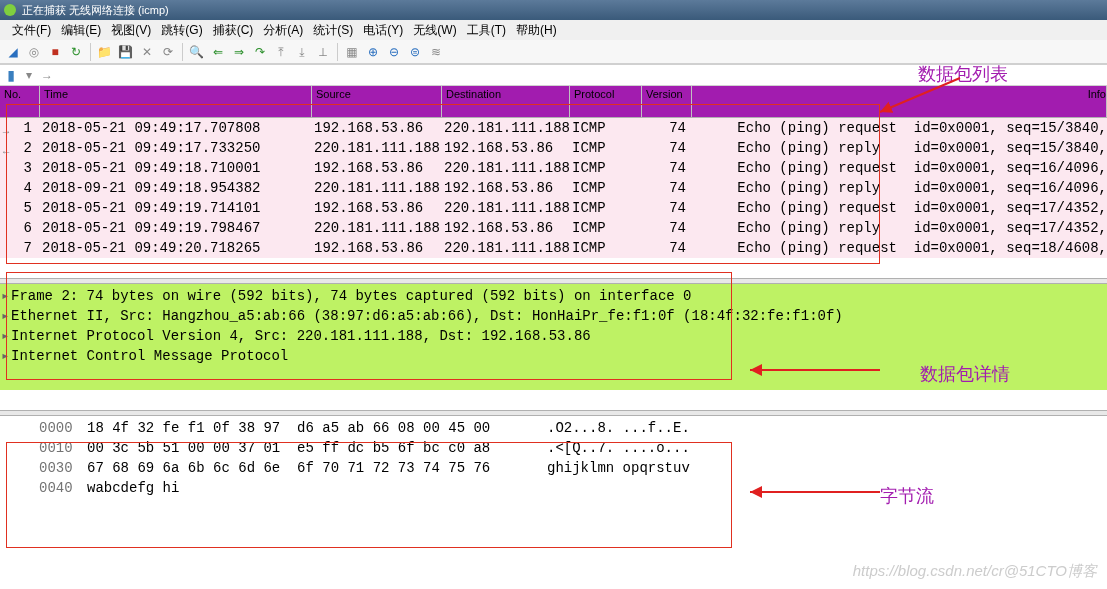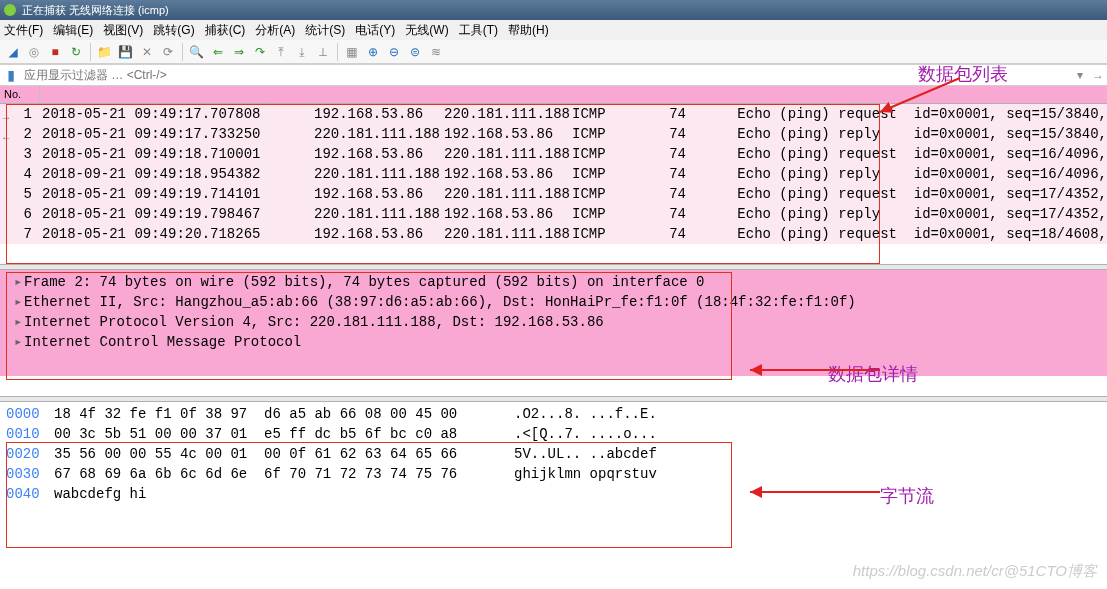--- a/index.html
+++ b/index.html
@@ -1,48 +1,48 @@
 <!DOCTYPE html>
 <html><head>
 <meta charset="utf-8">
 <style>
 * { margin: 0; padding: 0; box-sizing: border-box; }
 body { font-family: "Microsoft YaHei", Tahoma, sans-serif; font-size: 12px; background: #fff; width: 1107px; height: 589px; overflow: hidden; position: relative; }
 .titlebar { background: linear-gradient(#5c7a9a,#3a5a7a); color: #fff; height: 20px; line-height: 20px; padding-left: 22px; font-size: 11px; position: relative; }
 .titlebar::before { content:""; position:absolute; left:4px; top:4px; width:12px; height:12px; background:#7fcf3f; border-radius:50%; }
-.menubar { background: #f0f0f0; height: 20px; line-height: 20px; padding-left: 4px; font-size: 12px; }
+.menubar { background: #f0f0f0; height: 20px; line-height: 20px; padding-left: 12px; font-size: 12px; }
 .menubar span { margin-right: 10px; cursor: default; }
 .toolbar { background: #f7f7f7; border-bottom: 1px solid #d0d0d0; height: 24px; display:flex; align-items:center; padding-left:4px; gap:3px; position:relative;}
 .tbtn { width:18px; height:18px; display:inline-flex; align-items:center; justify-content:center; font-size:12px; color:#555; border:1px solid transparent; }
 .tbtn.blue{color:#2a6fbf;} .tbtn.red{color:#c03020;} .tbtn.green{color:#2a8f2a;} .tbtn.gray{color:#888;}
 .sep{width:1px;height:18px;background:#ccc;margin:0 2px;}
 .filterbar { background:#fff; height:22px; display:flex; align-items:center; border-top:1px solid #d0d0d0; border-bottom:1px solid #d0d0d0;}
 .fmark{width:18px;height:18px;margin-left:2px;display:inline-flex;align-items:center;justify-content:center;color:#3a7fbf;font-size:14px;}
 .filterinput{flex:1;border:none;outline:none;font-size:12px;color:#888;padding-left:4px;}
 .arrowbtn{width:18px;color:#888;text-align:center;}
-.pkthead{background:#f9a8d4;border-bottom:1px solid #b0b0b0;height:18px;display:flex;font-size:11px;flex-direction:column;}
+.pkthead{background:#a21caf;border-bottom:1px solid #b0b0b0;height:32px;display:flex;font-size:11px;}
 .pkthead div{border-right:1px solid #c0c0c0;padding-left:4px;line-height:16px;}
 .c-no{width:40px;} .c-time{width:272px;} .c-src{width:130px;} .c-dst{width:128px;} .c-proto{width:72px;} .c-len{width:50px;} .c-info{flex:1;text-align:right;}
 .pktlist{font-family:"Consolas","Courier New",monospace;font-size:14px;line-height:20px;}
 .pktrow{display:flex;height:20px;white-space:pre;}
 .pktrow.pink{background:#fce8f0;}
 .pktrow .c-no{text-align:right;padding-right:8px;}
 .pktrow .c-time,.pktrow .c-src,.pktrow .c-dst,.pktrow .c-proto{padding-left:2px;}
 .pktrow .c-len{text-align:right;padding-right:6px;}
 .pktrow .c-info{padding-left:2px;overflow:hidden;margin-left:40px;}
 .redbox1{position:absolute;border:1px solid #e03020;pointer-events:none;}
 .annot{position:absolute;color:#a21caf;font-family:"SimSun",serif;font-size:18px;}
 .arrow-svg{position:absolute;pointer-events:none;}
 .divider{height:6px;background:#e8e8e8;border-top:1px solid #b0b0b0;border-bottom:1px solid #b0b0b0;}
-.details{font-family:"Consolas","Courier New",monospace;font-size:14px;line-height:20px;padding:2px 0 2px 14px;background:#f9a8d4;height:106px;overflow:hidden;}
+.details{font-family:"Consolas","Courier New",monospace;font-size:14px;line-height:20px;padding:2px 0 2px 1px;background:#bef264;height:106px;overflow:hidden;}
 .details .drow{white-space:pre;}
 .tri{display:inline-block;width:10px;color:#666;}
 .hexpane{font-family:"Consolas","Courier New",monospace;font-size:14px;line-height:20px;padding:2px 0 2px 6px;background:#fff;}
 .hexrow{display:flex;white-space:pre;}
-.hoff{color:#3b82f6;width:48px;}
+.hoff{color:#737373;width:48px;margin-left:33px;}
 .hbytes{width:460px;}
 .hascii{}
 .watermark{position:absolute;right:10px;bottom:8px;color:#ccc;font-family:Arial;font-size:15px;font-style:italic;}
 .rowarrow{position:absolute;left:0;width:12px;text-align:center;color:#888;font-size:11px;}
 </style>
 </head>
 <body>
 
 <div class="titlebar">正在捕获 无线网络连接 (icmp)</div>
 
@@ -69,21 +69,20 @@
   <span class="sep"></span>
   <span class="tbtn gray">▦</span>
   <span class="tbtn blue">⊕</span>
   <span class="tbtn blue">⊖</span>
   <span class="tbtn blue">⊜</span>
   <span class="tbtn gray">≋</span>
 </div>
 
 <div class="filterbar">
   <span class="fmark">▮</span>
-  <input class="filterinput" placeholder="应用显示过滤器 … &lt;Ctrl-/&gt;" style="">
   <span class="arrowbtn">▾</span>
   <span class="arrowbtn">→</span>
 </div>
 
 <div class="pkthead">
   <div class="c-no">No.</div>
   <div class="c-time">Time</div>
   <div class="c-src">Source</div>
   <div class="c-dst">Destination</div>
   <div class="c-proto">Protocol</div>
@@ -110,40 +109,39 @@
     <div class="drow"><span class="tri">▸</span>Ethernet II, Src: Hangzhou_a5:ab:66 (38:97:d6:a5:ab:66), Dst: HonHaiPr_fe:f1:0f (18:4f:32:fe:f1:0f)</div>
     <div class="drow"><span class="tri">▸</span>Internet Protocol Version 4, Src: 220.181.111.188, Dst: 192.168.53.86</div>
     <div class="drow"><span class="tri">▸</span>Internet Control Message Protocol</div>
   </div>
 
 <div class="divider" style="margin-top:20px;"></div>
 
 <div class="hexpane" id="hexpane">
     <div class="hexrow"><span class="hoff">0000</span><span class="hbytes">18 4f 32 fe f1 0f 38 97  d6 a5 ab 66 08 00 45 00</span><span class="hascii">.O2...8. ...f..E.</span></div>
     <div class="hexrow"><span class="hoff">0010</span><span class="hbytes">00 3c 5b 51 00 00 37 01  e5 ff dc b5 6f bc c0 a8</span><span class="hascii">.&lt;[Q..7. ....o...</span></div>
-    <div class="hexrow"><span class="hoff">0020</span><span class="hbytes">35 56 00 00 55 4c 00 01  00 0f 61 62 63 64 65 66</span><span class="hascii">5V..UL.. ..abcdef</span></div>
     <div class="hexrow"><span class="hoff">0030</span><span class="hbytes">67 68 69 6a 6b 6c 6d 6e  6f 70 71 72 73 74 75 76</span><span class="hascii">ghijklmn opqrstuv</span></div>
     <div class="hexrow"><span class="hoff">0040</span><span class="hascii">wabcdefg hi</span></div>
   </div>
 
 <div class="redbox1" style="left:6px;top:104px;width:874px;height:160px;"></div>
 <div class="redbox1" style="left:6px;top:272px;width:726px;height:108px;"></div>
 <div class="redbox1" style="left:6px;top:442px;width:726px;height:106px;"></div>
 
 <div class="annot" style="left:918px;top:62px;">数据包列表</div>
 <svg class="arrow-svg" style="left:870px;top:70px;width:100px;height:60px;">
     <defs>
       <marker id="ah1" markerWidth="8" markerHeight="8" refX="6" refY="3" orient="auto">
         <path d="M0,0 L6,3 L0,6 Z" fill="#e02020"></path>
       </marker>
     </defs>
     <line x1="90" y1="8" x2="10" y2="42" stroke="#e02020" stroke-width="2" marker-end="url(#ah1)"></line>
   </svg>
 
-<div class="annot" style="left:828px;top:362px;">数据包详情</div>
+<div class="annot" style="left:920px;top:362px;">数据包详情</div>
 <svg class="arrow-svg" style="left:740px;top:350px;width:150px;height:30px;">
     <line x1="140" y1="20" x2="10" y2="20" stroke="#e02020" stroke-width="2" marker-end="url(#ah1)"></line>
   </svg>
 
 <div class="annot" style="left:880px;top:484px;">字节流</div>
 <svg class="arrow-svg" style="left:740px;top:480px;width:150px;height:20px;">
     <line x1="140" y1="12" x2="10" y2="12" stroke="#e02020" stroke-width="2" marker-end="url(#ah1)"></line>
   </svg>
 
 <div class="watermark">https://blog.csdn.net/cr@51CTO博客</div>

